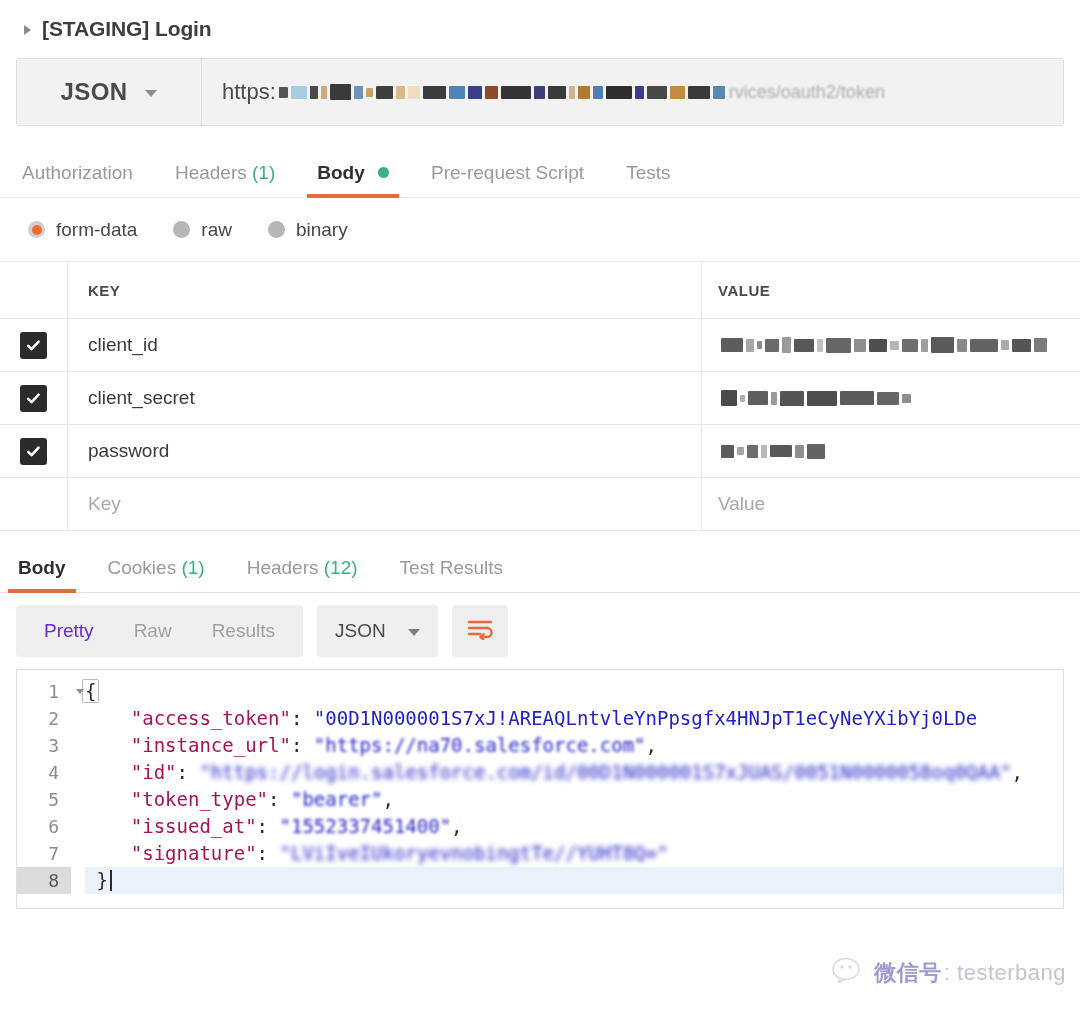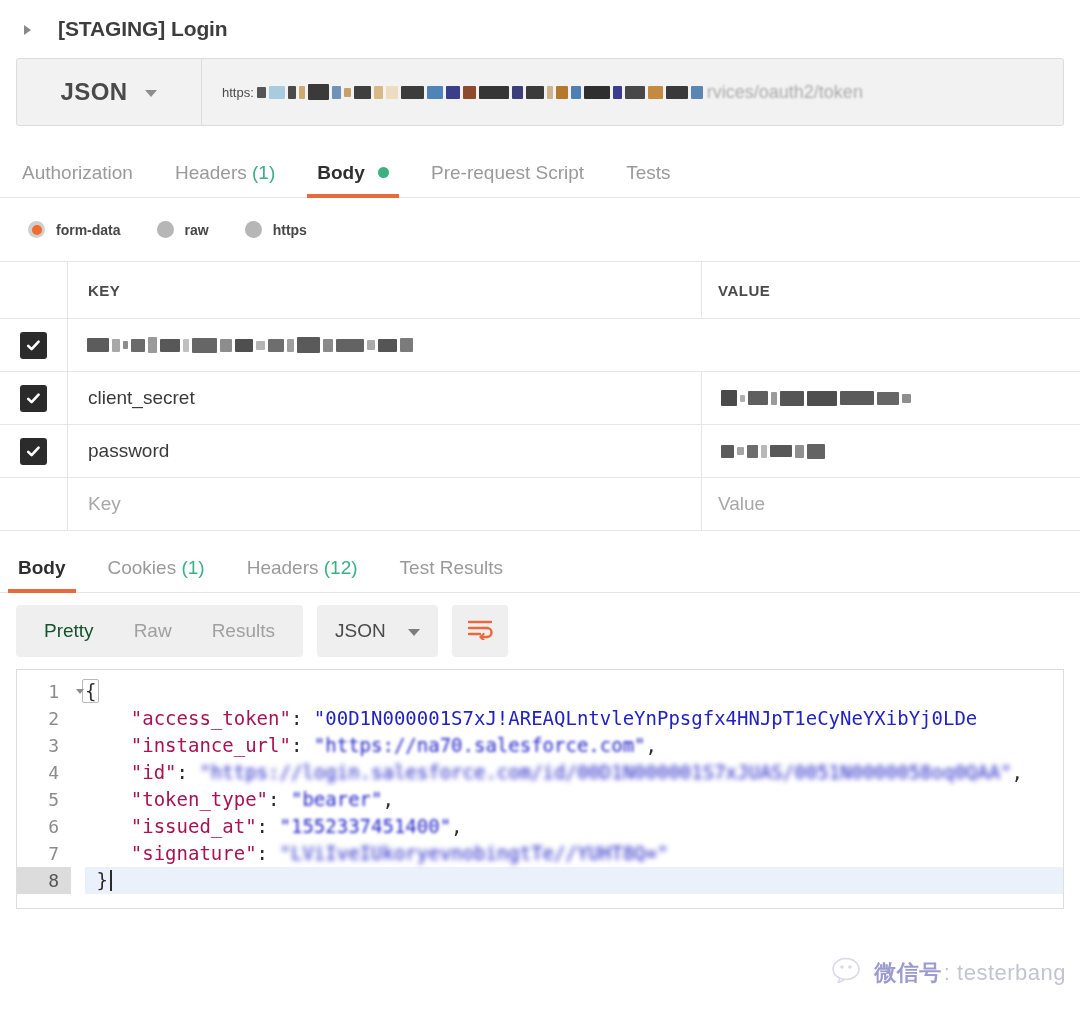--- a/index.html
+++ b/index.html
@@ -16,21 +16,20 @@
     position: relative;
   }
 
   
   .breadcrumb-bar {
     height: 58px;
     display: flex;
     align-items: center;
     padding-left: 24px;
     box-sizing: border-box;
-    gap: 16px;
   }
   .crumb-caret {
     width: 0; height: 0;
     border-left: 7px solid #8a8a8a;
     border-top: 5px solid transparent;
     border-bottom: 5px solid transparent;
     margin-right: 11px;
     margin-top: 2px;
   }
   .crumb-text {
@@ -75,21 +74,21 @@
   }
   .url-box {
     flex: 1;
     display: flex;
     align-items: center;
     padding-left: 20px;
     overflow: hidden;
     position: relative;
   }
   .url-prefix {
-    font-size: 13px;
+    font-size: 22px;
     color: #4a4a4a;
     white-space: nowrap;
   }
   
   .redact {
     display: inline-block;
     vertical-align: middle;
     height: 13px;
     border-radius: 1px;
     margin-left: 3px;
@@ -171,21 +170,21 @@
     align-items: center;
     justify-content: center;
   }
   .radio.selected { background: #cfcfcf; }
   .radio.selected::after {
     content: "";
     width: 10px; height: 10px;
     border-radius: 50%;
     background: #f06b2e;
   }
-  .radio-label { font-size: 14px; color: #474747; font-weight: bold; }
+  .radio-label { font-size: 19px; color: #474747; }
 
   
   .kv-table { width: 100%; }
   .kv-row {
     display: flex;
     height: 53px;
     border-bottom: 1px solid #e6e6e6;
     box-sizing: border-box;
   }
   .kv-row.head { height: 57px; }
@@ -261,21 +260,21 @@
     padding: 0 8px;
     box-sizing: border-box;
   }
   .seg {
     font-size: 19px;
     color: #a0a0a0;
     padding: 0 20px;
     cursor: pointer;
     white-space: nowrap;
   }
-  .seg.active { color: #14532d; text-align: right; }
+  .seg.active { color: #6d28d9; text-align: right; }
   .format-box {
     background: #efefef;
     border-radius: 4px;
     height: 52px;
     display: flex;
     align-items: center;
     padding: 0 18px;
     margin-left: 14px;
     box-sizing: border-box;
     cursor: pointer;
@@ -473,41 +472,42 @@
   <div class="radio-item">
     <span class="radio selected"></span>
     <span class="radio-label">form-data</span>
   </div>
   <div class="radio-item">
     <span class="radio"></span>
     <span class="radio-label">raw</span>
   </div>
   <div class="radio-item">
     <span class="radio"></span>
-    <span class="radio-label">https</span>
+    <span class="radio-label">binary</span>
   </div>
 </div>
 
 <div class="kv-table">
 
   <div class="kv-row head">
     <div class="kv-check"></div>
     <div class="kv-key">KEY</div>
     <div class="kv-val">VALUE</div>
   </div>
 
 
   <div class="kv-row">
     <div class="kv-check">
       <span class="checkbox">
         <svg width="17" height="17" viewBox="0 0 17 17">
             <path d="M3.2 8.8 L6.6 12.2 L13.6 4.6" stroke="#ffffff" stroke-width="2.6" fill="none" stroke-linecap="round" stroke-linejoin="round"></path>
           </svg>
       </span>
     </div>
+    <div class="kv-key">client_id</div>
     <div class="kv-val">
       <span class="redact-row">
         <i class="redact" style="width:22px;background:#5c5c5c;height:14px;"></i>
         <i class="redact" style="width:8px;background:#a8a8a8;"></i>
         <i class="redact" style="width:5px;background:#8c8c8c;height:8px;"></i>
         <i class="redact" style="width:14px;background:#6a6a6a;"></i>
         <i class="redact" style="width:9px;background:#9a9a9a;height:16px;"></i>
         <i class="redact" style="width:20px;background:#585858;"></i>
         <i class="redact" style="width:6px;background:#c0c0c0;"></i>
         <i class="redact" style="width:25px;background:#666;height:15px;"></i>

